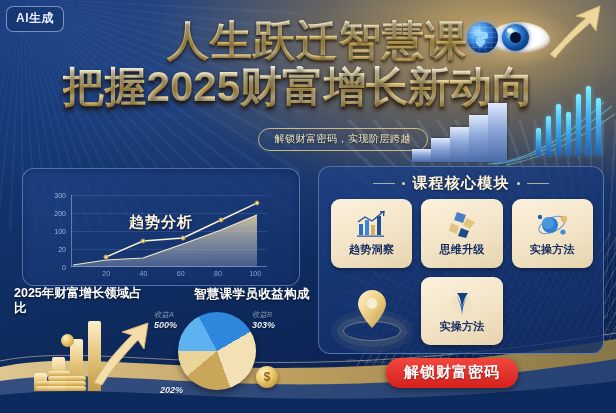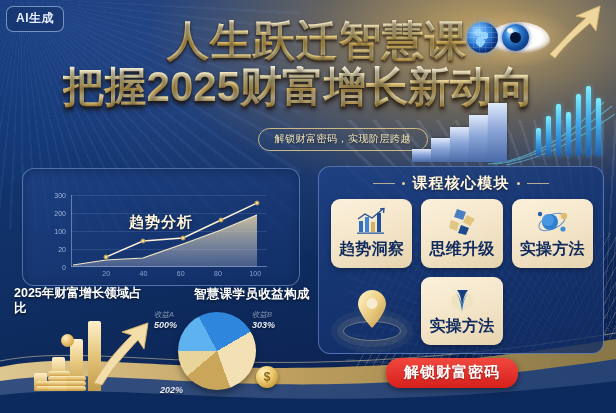--- a/index.html
+++ b/index.html
@@ -198,21 +198,21 @@
   .mod-grid{ position:absolute; left:12px; top:32px; width:262px; height:146px;
     display:grid; grid-template-columns:repeat(3,1fr); grid-template-rows:repeat(2,1fr); gap:9px; }
   .mod{
     position:relative; border-radius:9px;
     background:linear-gradient(160deg,#fbf1dc 0%,#f3e4c7 55%,#e6d3ae 100%);
     box-shadow:0 2px 5px rgba(0,0,0,.33);
     display:flex; flex-direction:column; align-items:center; justify-content:center; gap:2px;
   }
   .mod.ghost{ background:none; box-shadow:none; }
   .mod-icon{ width:34px; height:30px; position:relative; }
-  .mod-label{ color:#102a5e; font-size:16px; font-weight:bold; letter-spacing:.3px; }
+  .mod-label{ color:#102a5e; font-size:11px; font-weight:bold; letter-spacing:.3px; }
 
   .pin{ position:absolute; left:50%; top:12px; transform:translateX(-50%);
     width:30px; height:40px; }
   .ripple{ position:absolute; left:50%; top:44px; transform:translateX(-50%);
     width:58px; height:20px; border-radius:50%;
     border:1px solid rgba(225,210,160,.45);
     box-shadow:0 0 0 6px rgba(225,210,160,.10), 0 0 0 12px rgba(225,210,160,.06); }
 
   
   #cta{

